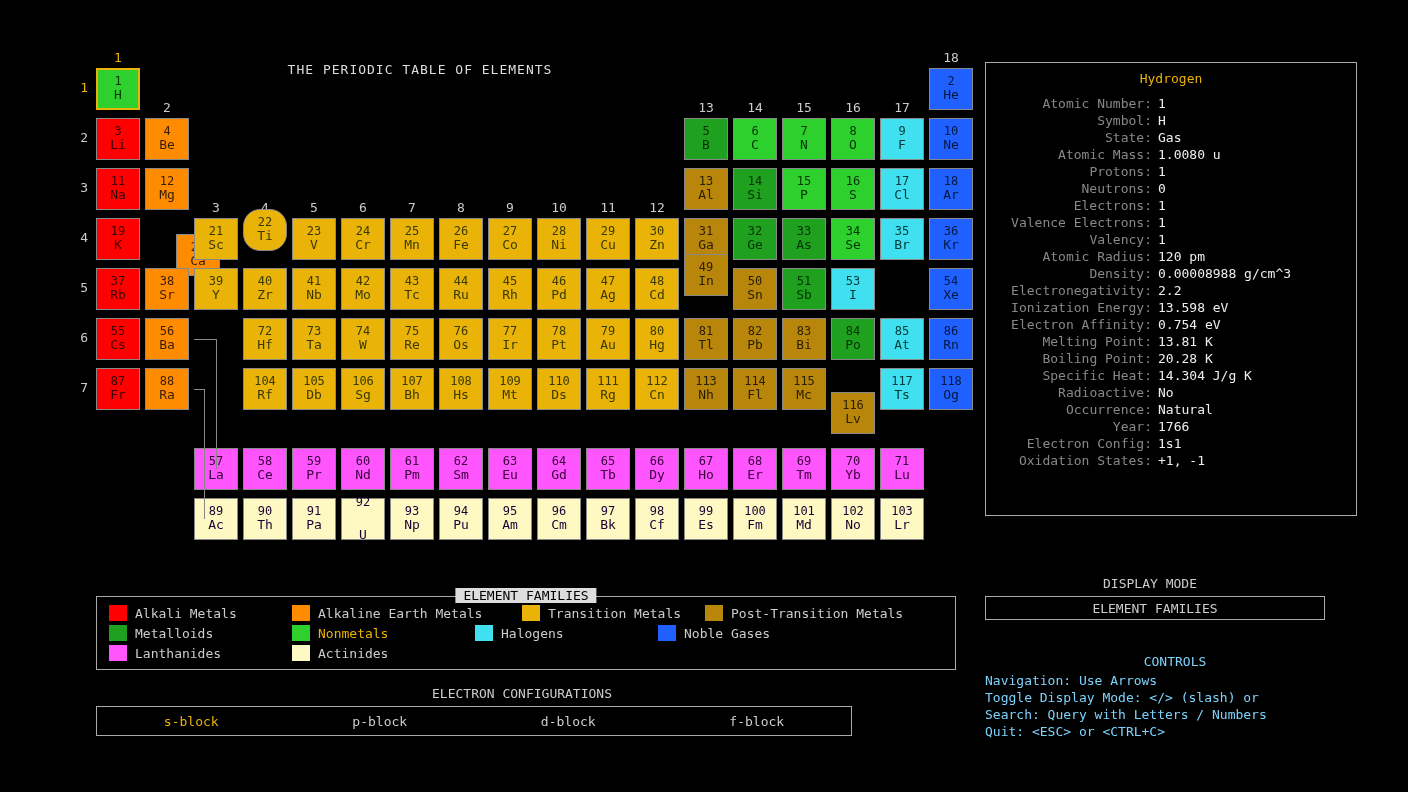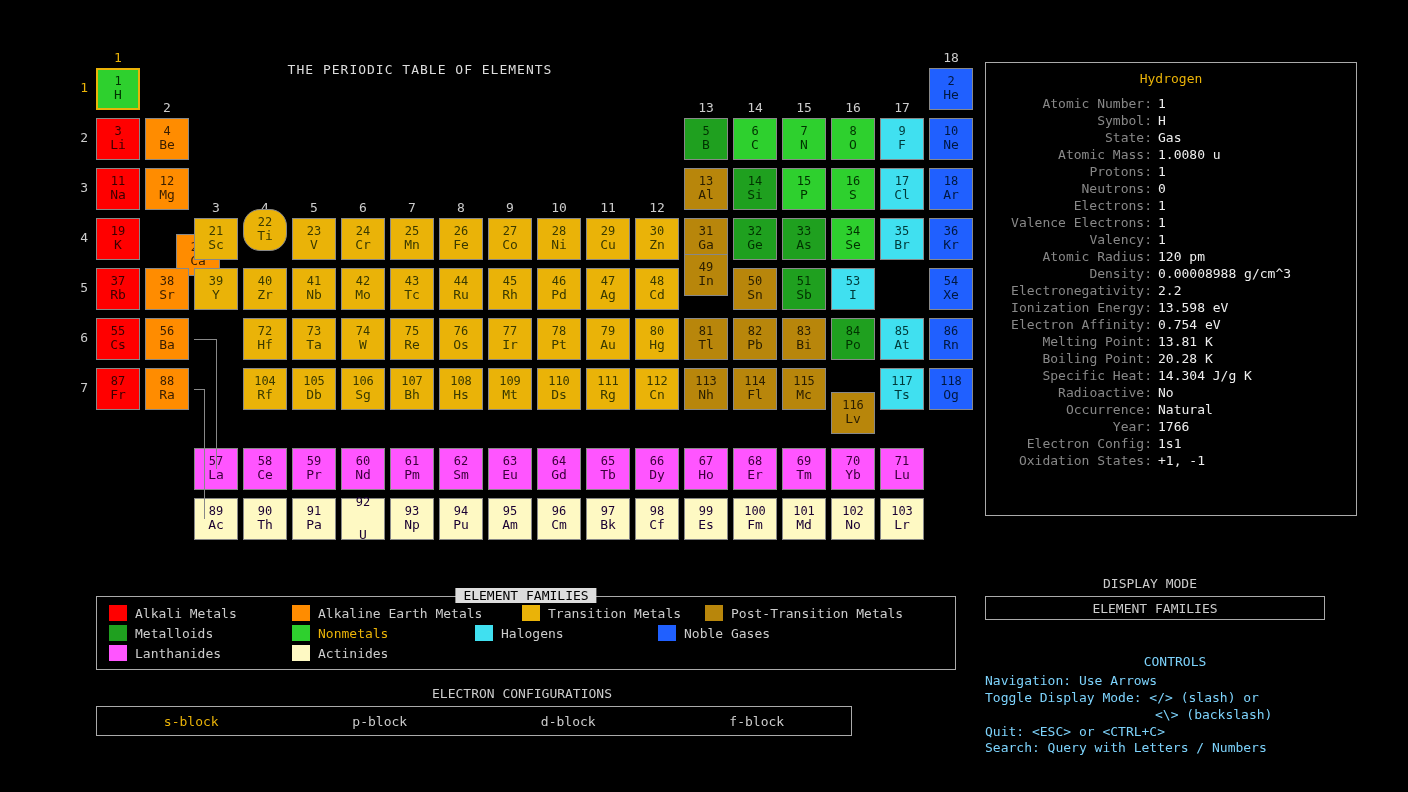--- a/index.html
+++ b/index.html
@@ -834,16 +834,15 @@
 
 <div class="display-title">DISPLAY MODE</div>
 <div class="display-box">
   <span>ELEMENT FAMILIES</span>
 </div>
 
 <div class="controls">
   <div class="controls-title">CONTROLS</div>
   <div>Navigation: Use Arrows</div>
   <div>Toggle Display Mode: &lt;/&gt; (slash) or</div>
-  <div class="sub">&lt;\&gt; (backslash)</div>
+  <div>Search: Query with Letters / Numbers</div>
   <div>Quit: &lt;ESC&gt; or &lt;CTRL+C&gt;</div>
-  <div>Search: Query with Letters / Numbers</div>
 </div>
 
 </body></html>

